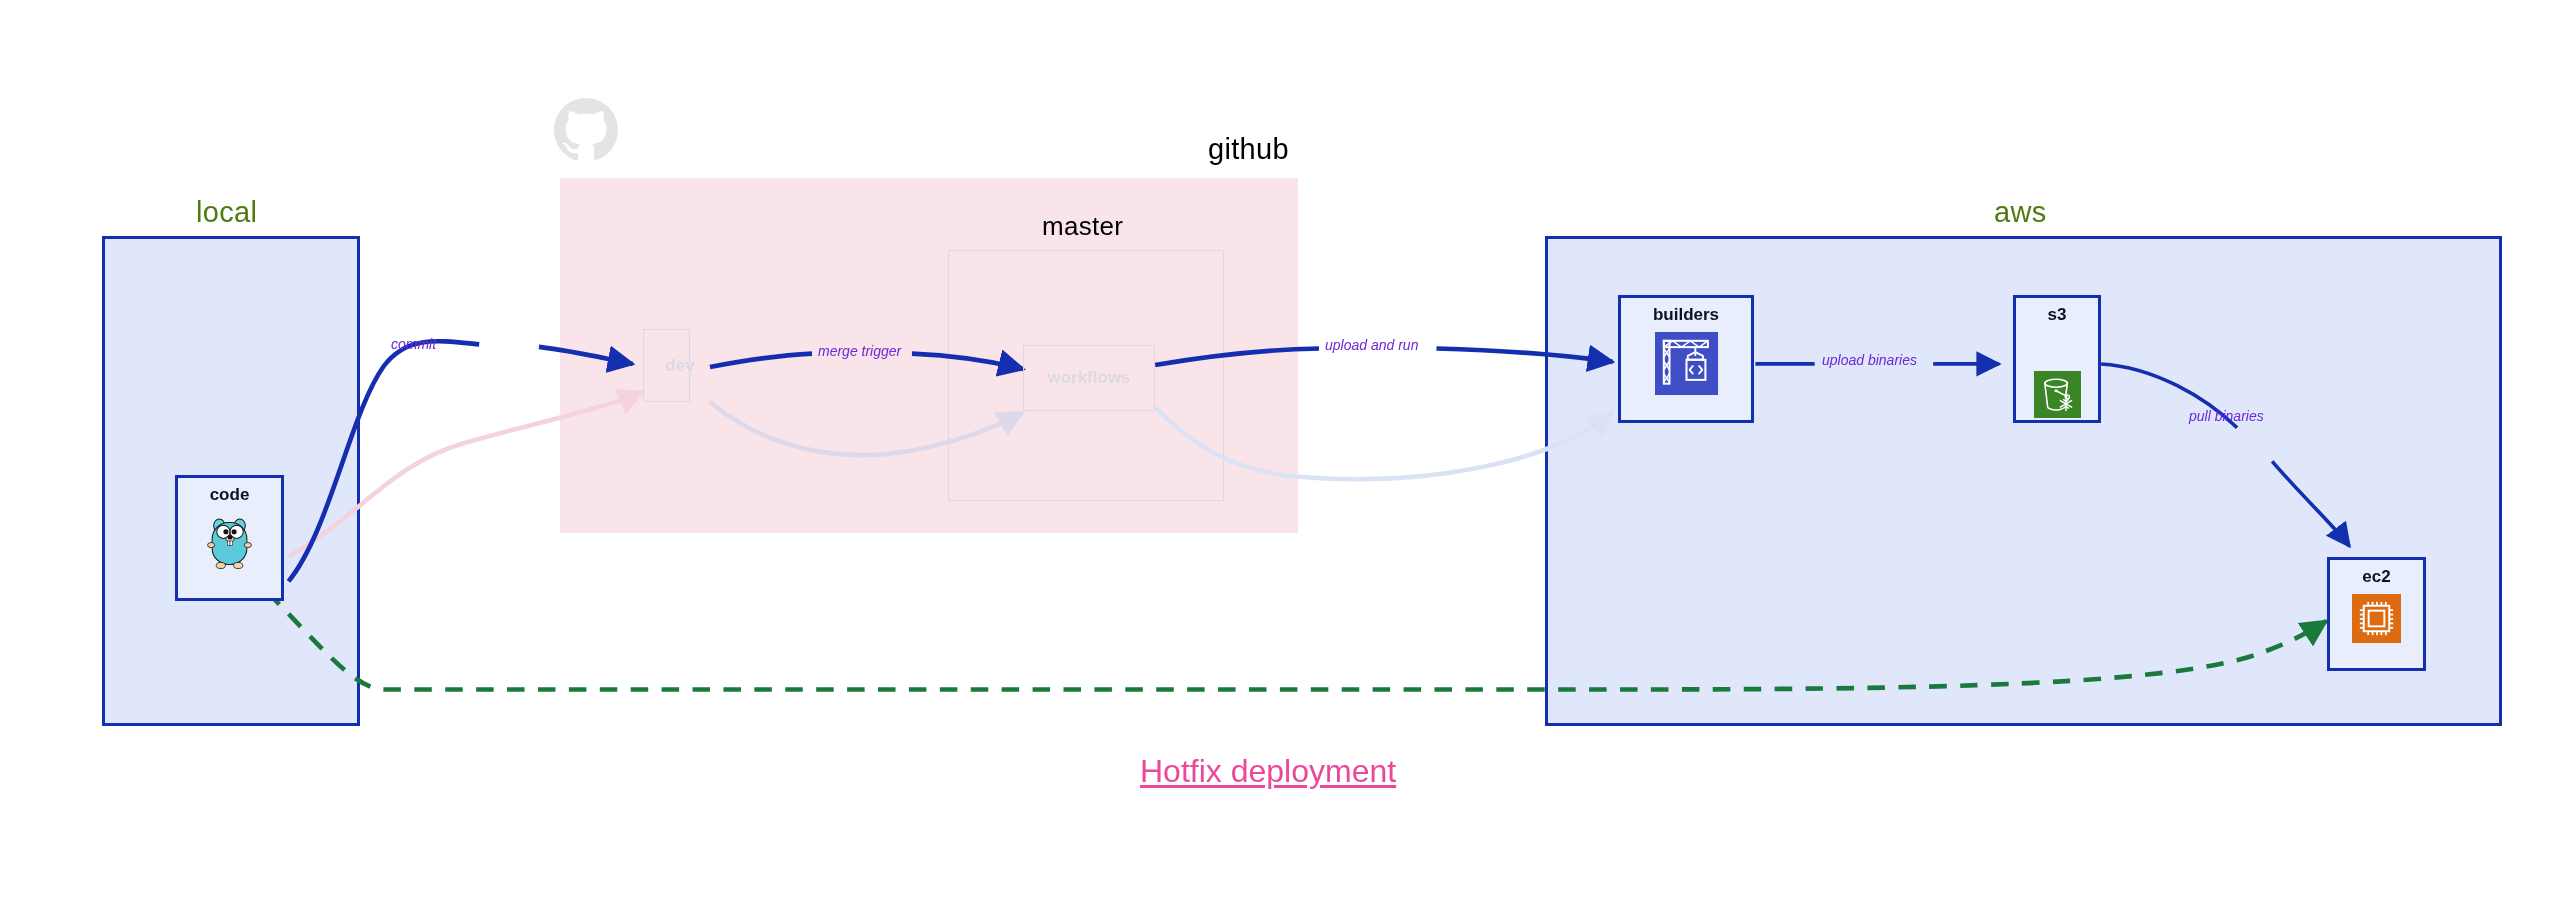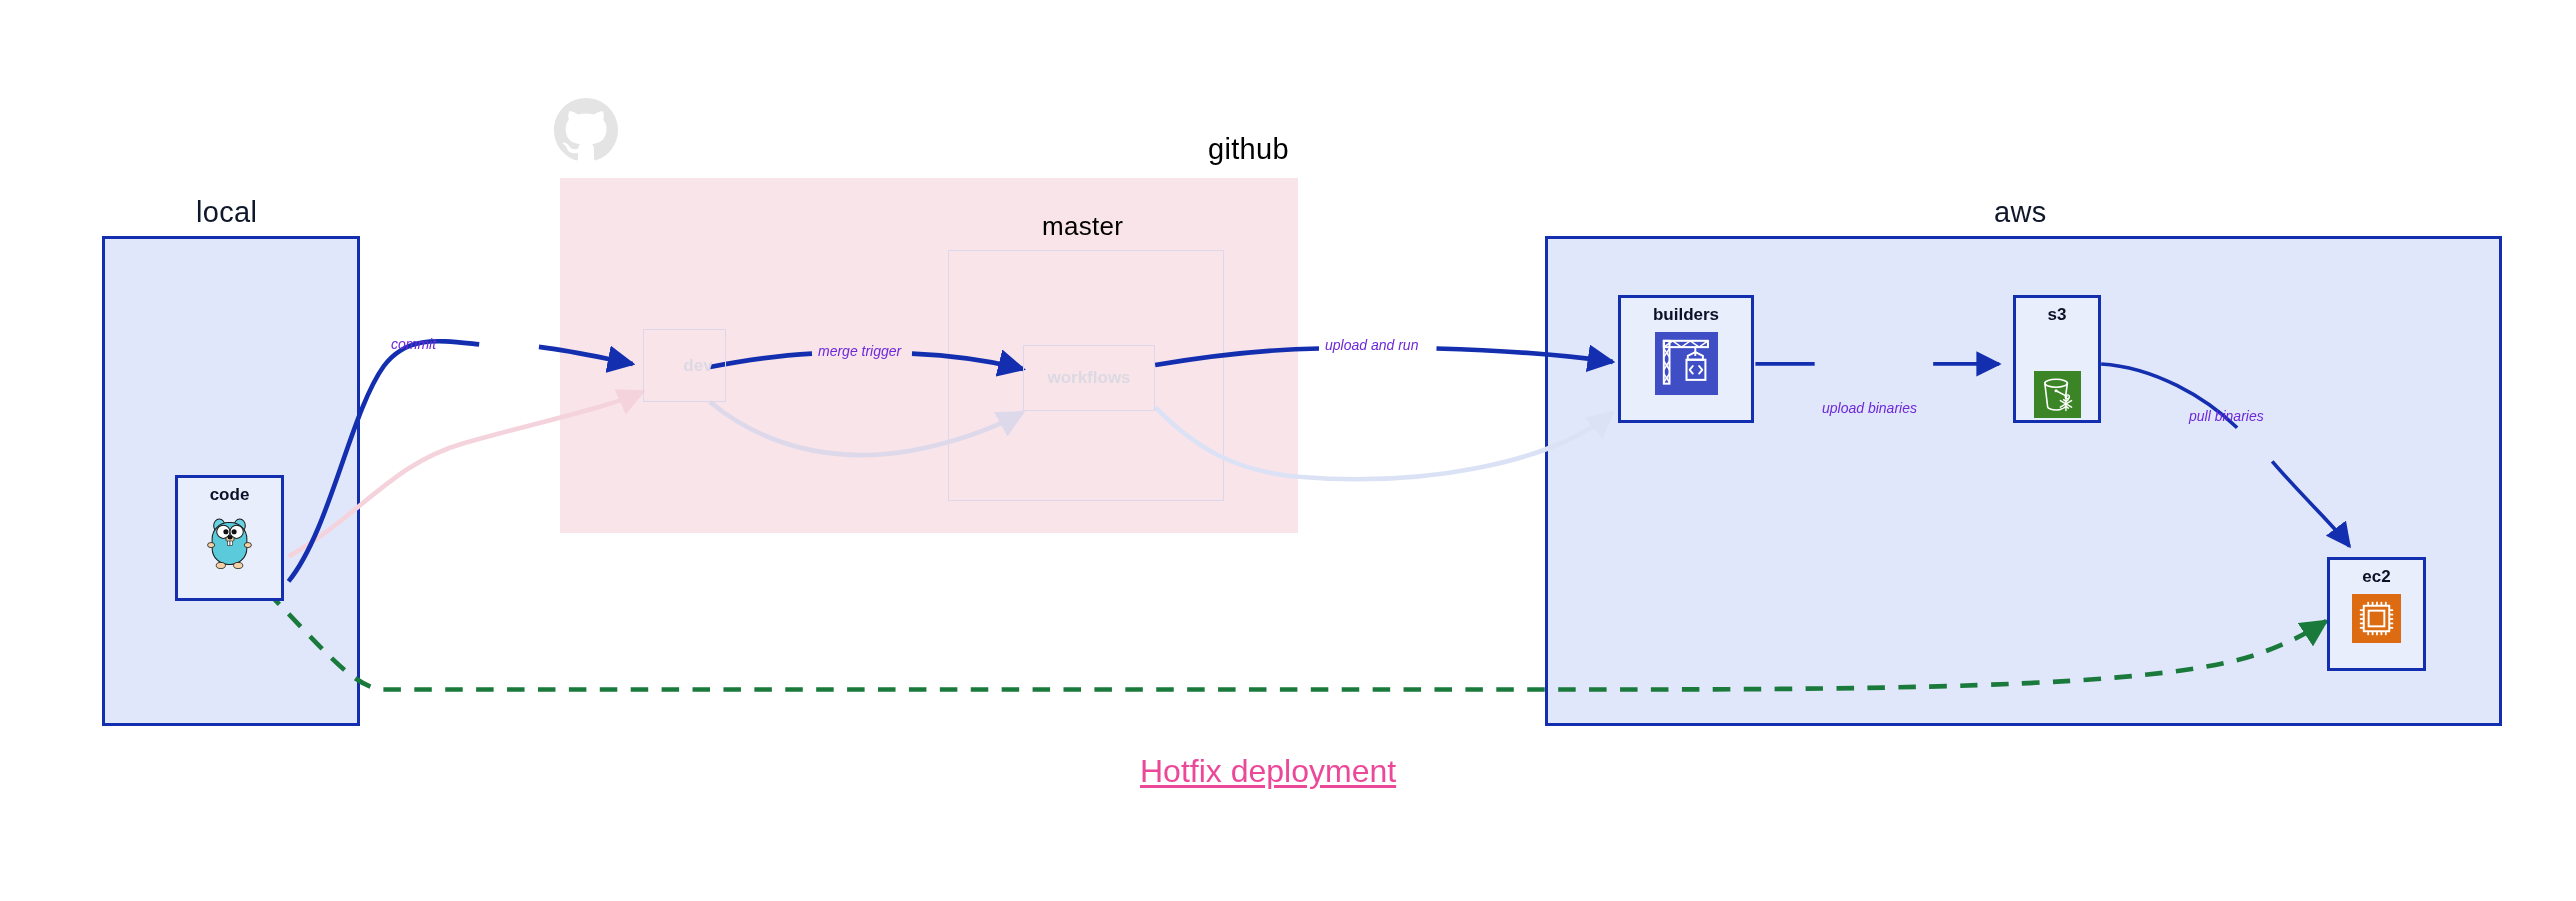--- a/index.html
+++ b/index.html
@@ -4,21 +4,21 @@
 <style>
   html,body{margin:0;padding:0;background:#ffffff;}
   body{font-family:"Liberation Sans", sans-serif;}
   #stage{position:relative;width:2604px;height:902px;background:#ffffff;overflow:hidden;}
   #svg-layer{position:absolute;left:0;top:0;width:2604px;height:902px;}
 
   
   .cluster-title{
     position:absolute;
     font-size:29px;
-    color:#0f172a;
+    color:#4d7c0f;
     font-weight:400;
     white-space:nowrap;
     letter-spacing:0.3px;
   }
   .cluster-title.faded{ color:#000000; }
 
   
   .node{
     position:absolute;
     box-sizing:border-box;
@@ -188,21 +188,21 @@
 
         <ellipse cx="49" cy="52" rx="8" ry="6" fill="#f5d2a5" stroke="#1a1a1a" stroke-width="1.6"></ellipse>
         <ellipse cx="49" cy="49" rx="5" ry="4" fill="#111111"></ellipse>
 
         <rect x="44" y="56" width="5" height="9" fill="#ffffff" stroke="#1a1a1a" stroke-width="1.2"></rect>
         <rect x="49" y="56" width="5" height="9" fill="#ffffff" stroke="#1a1a1a" stroke-width="1.2"></rect>
       </svg>
     </div>
   </div>
 
-  <div class="node faded" style="left:643px;top:329px;width:83px;height:73px;justify-content:center;padding-left:27px;">
+  <div class="node faded" style="left:643px;top:329px;width:47px;height:73px;justify-content:center;padding-left:27px;">
     <div class="node-label" style="margin-top:0;">dev</div>
   </div>
 
   <div class="node faded" style="left:1023px;top:345px;width:132px;height:66px;justify-content:center;">
     <div class="node-label" style="margin-top:0;">workflows</div>
   </div>
 
   <div class="node" style="left:1618px;top:295px;width:136px;height:128px;">
     <div class="node-label">builders</div>
     <div class="node-icon">
@@ -290,20 +290,20 @@
       </svg>
     </div>
   </div>
 
   <div class="edge-label" style="left:391px;top:336px;">commit</div>
 
   <div class="edge-label" style="left:818px;top:343px;">merge trigger</div>
 
   <div class="edge-label" style="left:1325px;top:337px;">upload and run</div>
 
-  <div class="edge-label" style="left:1822px;top:352px;margin-top:48px;">upload binaries</div>
+  <div class="edge-label" style="left:1822px;top:352px;">upload binaries</div>
 
   <div class="edge-label" style="left:2189px;top:408px;">pull binaries</div>
 
   <div class="diagram-title" style="left:1140px;top:753px;">Hotfix deployment</div>
 
 </div>
 
 
 </body></html>

